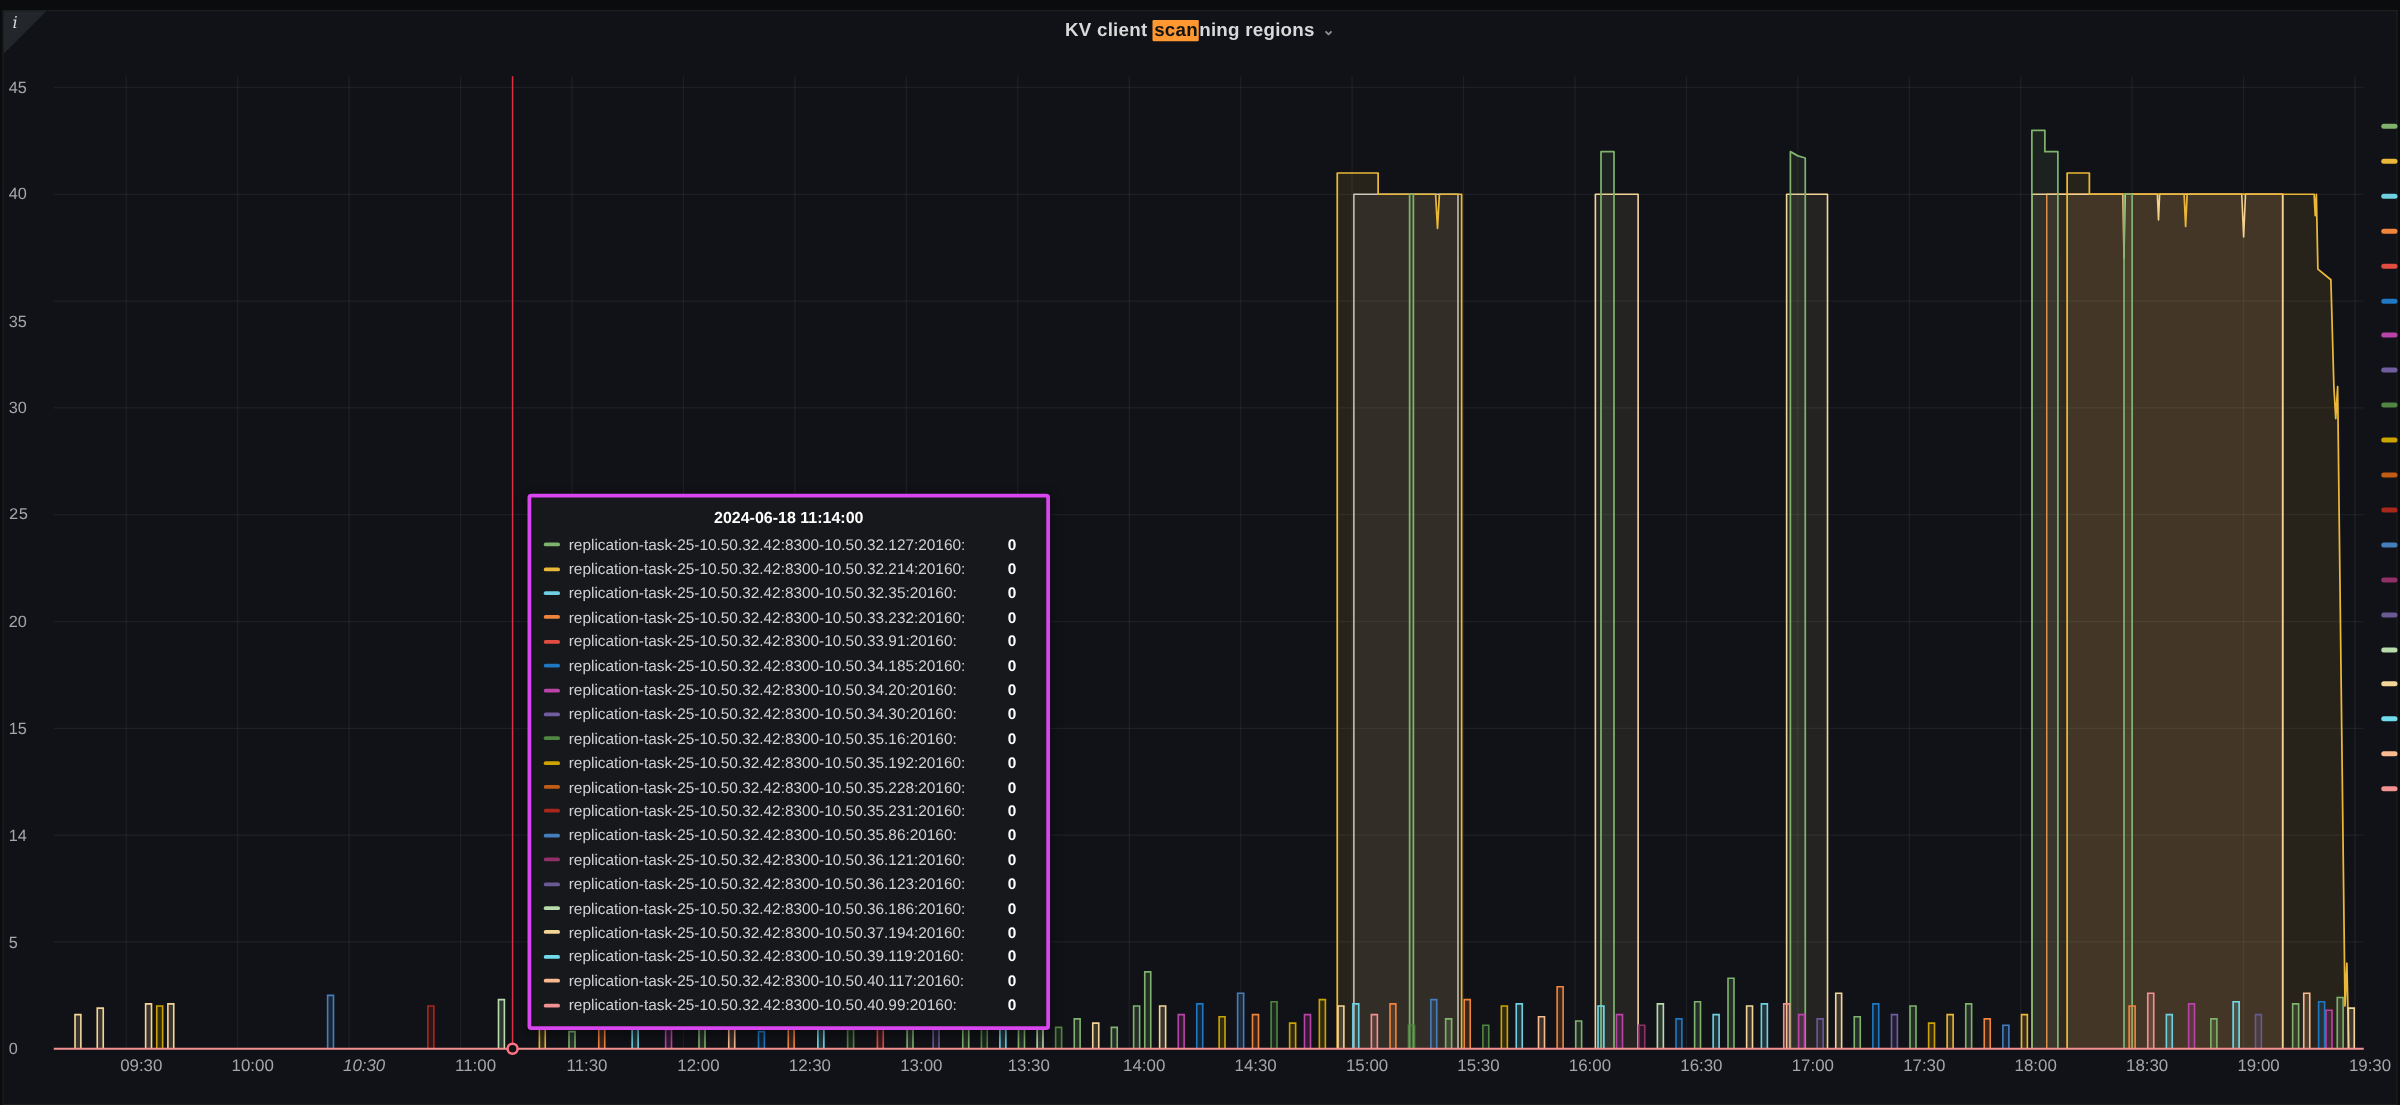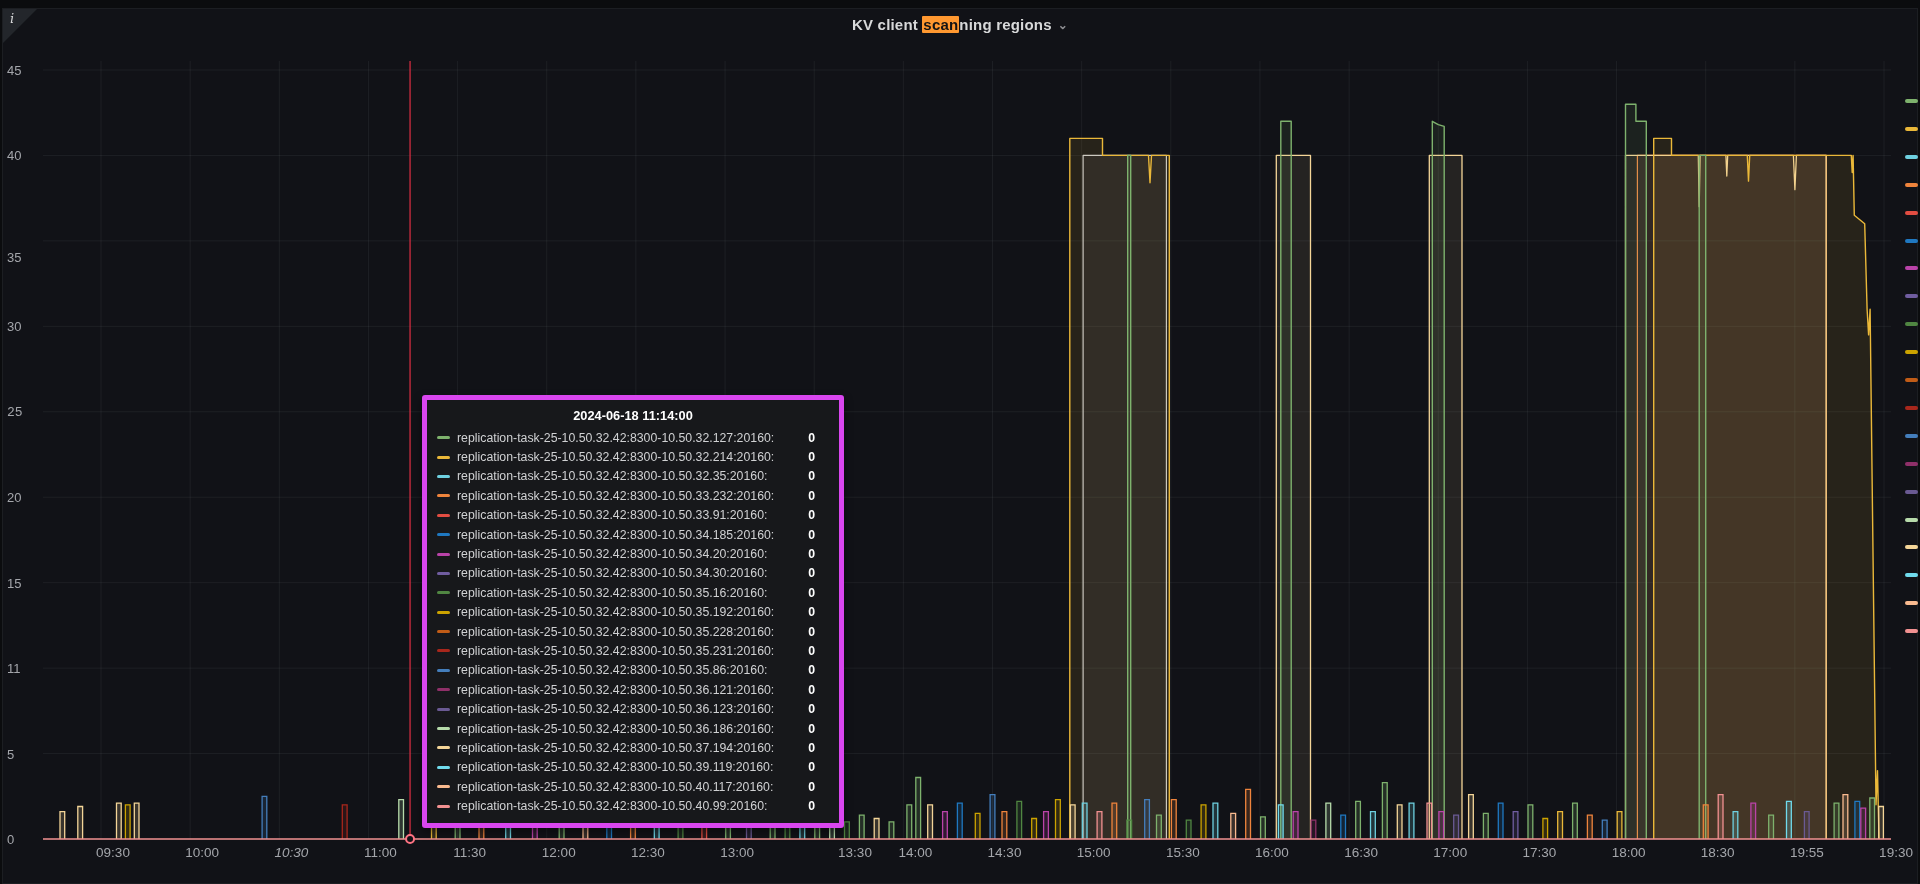--- a/index.html
+++ b/index.html
@@ -9,21 +9,21 @@
   .panel-title{color:#d8d9da;font-weight:bold;font-size:15px;letter-spacing:.2px;white-space:pre;}
   .panel-title .hl{background:#ff9830;color:#141414;padding:0 1px;border-radius:1px;}
   .chev{color:#8e8e92;font-size:12px;margin-left:6px;display:inline-block;transform:translateY(-1px);}
   .corner{position:absolute;left:0;top:0;width:0;height:0;border-top:34px solid #23262b;border-right:34px solid transparent;z-index:6;}
   .corner-i{position:absolute;left:7px;top:2px;color:#d8d9da;font-size:13px;font-family:"DejaVu Serif",serif;font-style:italic;z-index:7;}
   svg.chart{position:absolute;left:0;top:0;z-index:1;}
   .xlabel{position:absolute;transform:translateX(-50%);color:#a4a6ab;font-size:13.5px;top:836px;z-index:2;margin-left:12px;}
   .ylabel{position:absolute;width:30px;text-align:left;transform:translateY(-50%);color:#a4a6ab;font-size:13px;left:4px;z-index:2;}
   .legend{position:absolute;left:1900px;top:0;width:18px;height:700px;z-index:3;}
   .legend .dash{position:absolute;width:13px;height:4px;border-radius:2px;left:2px;}
-  .tooltip{position:absolute;left:419px;top:386px;width:392px;background:#17181b;border:5px solid #d946ef;border-radius:3px;
+  .tooltip{position:absolute;left:419px;top:386px;width:392px;background:#17181b;border:3px solid #d946ef;border-radius:3px;
            box-shadow:0 4px 10px rgba(0,0,0,.45);padding:5px 10px 7px 10px;z-index:10;}
   .tt-header{color:#ffffff;font-weight:bold;font-size:12.8px;text-align:center;margin:3px 0 5px 0;}
   .tt-row{display:flex;align-items:center;height:19.4px;font-size:12.3px;color:#d0d1d3;white-space:nowrap;}
   .tt-dash{width:13px;height:3px;border-radius:1.5px;margin-right:7px;flex:0 0 auto;}
   .tt-label{flex:1 1 auto;overflow:hidden;}
   .tt-val{font-weight:bold;color:#ffffff;margin-left:10px;padding-right:14px;}
 </style>
 </head>
 <body>
 
@@ -181,38 +181,38 @@
 
     <div id="xlabels">
         <span class="xlabel" style="left: 98px;">09:30</span>
         <span class="xlabel" style="left: 187.151px;">10:00</span>
         <span class="xlabel" style="left: 276.302px; font-style: italic;">10:30</span>
         <span class="xlabel" style="left: 365.453px;">11:00</span>
         <span class="xlabel" style="left: 454.604px;">11:30</span>
         <span class="xlabel" style="left: 543.755px;">12:00</span>
         <span class="xlabel" style="left: 632.906px;">12:30</span>
         <span class="xlabel" style="left: 722.057px;">13:00</span>
-        <span class="xlabel" style="left: 840px;">13:30</span>
+        <span class="xlabel" style="left: 808px;">13:30</span>
         <span class="xlabel" style="left: 900.359px;">14:00</span>
         <span class="xlabel" style="left: 989.51px;">14:30</span>
         <span class="xlabel" style="left: 1078.66px;">15:00</span>
         <span class="xlabel" style="left: 1167.81px;">15:30</span>
         <span class="xlabel" style="left: 1256.96px;">16:00</span>
         <span class="xlabel" style="left: 1346.11px;">16:30</span>
         <span class="xlabel" style="left: 1435.26px;">17:00</span>
         <span class="xlabel" style="left: 1524.42px;">17:30</span>
         <span class="xlabel" style="left: 1613.57px;">18:00</span>
         <span class="xlabel" style="left: 1702.72px;">18:30</span>
-        <span class="xlabel" style="left: 1791.87px;">19:55</span>
+        <span class="xlabel" style="left: 1791.87px;">19:00</span>
         <span class="xlabel" style="left: 1881.02px;">19:30</span>
       </div>
     <div id="ylabels">
         <span class="ylabel" style="top: 830px;">0</span>
         <span class="ylabel" style="top: 744.556px;">5</span>
-        <span class="ylabel" style="top: 659.111px;">11</span>
+        <span class="ylabel" style="top: 659.111px;">14</span>
         <span class="ylabel" style="top: 573.667px;">15</span>
         <span class="ylabel" style="top: 488.222px;">20</span>
         <span class="ylabel" style="top: 402.777px; font-family: Liberation Mono, monospace;">25</span>
         <span class="ylabel" style="top: 317.333px;">30</span>
         <span class="ylabel" style="top: 248px;">35</span>
         <span class="ylabel" style="top: 146.444px;">40</span>
         <span class="ylabel" style="top: 60.9995px;">45</span>
       </div>
 
     <div class="legend" id="legend">

